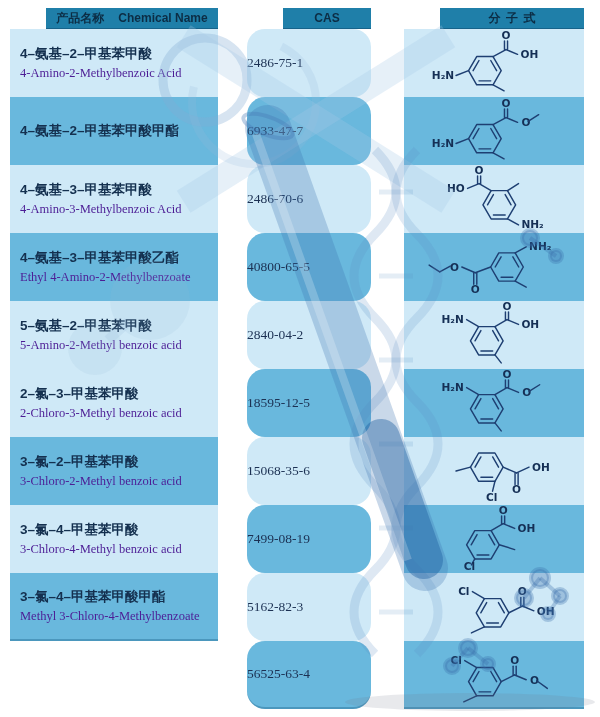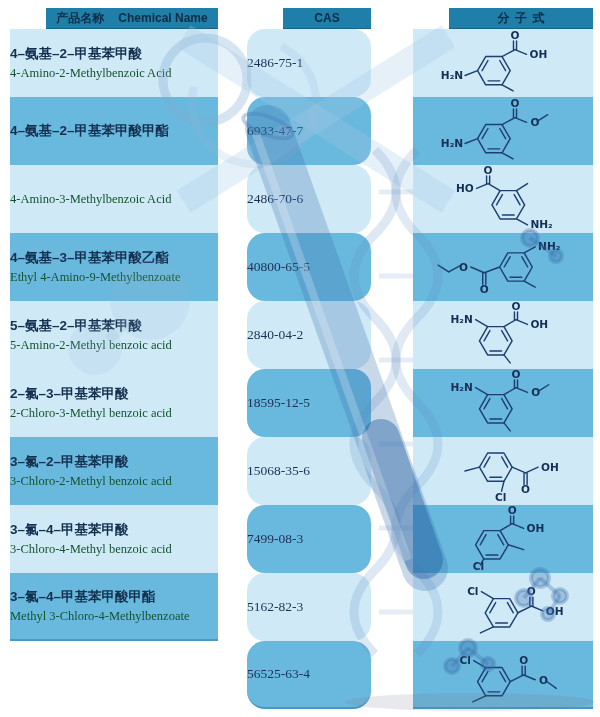--- a/index.html
+++ b/index.html
@@ -2,33 +2,33 @@
 <html style="--header_bg: #1f7fa9; --header_text: #0c2d45; --row_light: #cfe9f7; --row_dark: #69b8dd; --text_dark: #14304f; --bond: #1e3f72;"><head>
 <meta charset="utf-8">
 <style>
   html,body{margin:0;padding:0;}
   body{width:600px;height:717px;background:#ffffff;position:relative;overflow:hidden;
        font-family:"Liberation Sans",sans-serif;}
   .page{position:absolute;inset:0;}
   .col{position:absolute;top:8px;}
   .col1{left:10px;width:208px;}
   .col2{left:247px;width:124px;}
-  .col3{left:413px;width:180px;}
+  .col3{left:404px;width:180px;}
   .hdr{height:20px;line-height:20px;text-align:center;background:var(--header_bg,#1f7fa9);
        color:var(--header_text,#0c2d45);font-size:12px;font-weight:bold;
        border-bottom:1px solid rgba(10,50,80,.35);margin-left:36px;}
   .hdr .sp{display:inline-block;width:14px;}
   .hdr-mol{letter-spacing:.45em;text-indent:.45em;}
   .cell{height:68px;overflow:hidden;box-sizing:border-box;}
   .cell.light{background:var(--row_light,#cfe9f7);}
   .cell.dark{background:var(--row_dark,#69b8dd);}
   .col .cell:last-child{border-bottom:2px solid rgba(40,110,150,.45);}
-  .name-cell{display:flex;flex-direction:column;justify-content:center;gap:3px;}
+  .name-cell{display:flex;flex-direction:column;justify-content:center;gap:3px;padding-left:10px;}
   .zh{font-size:13.5px;font-weight:bold;color:var(--text_dark,#14304f);white-space:nowrap;}
-  .en{font-family:"Liberation Serif",serif;font-size:12.5px;color:#14532d;white-space:nowrap;}
+  .en{font-family:"Liberation Serif",serif;font-size:12.5px;color:#4c1d95;white-space:nowrap;}
   .cas-cell{display:flex;align-items:center;border-radius:18px;}
   .cas{font-family:"Liberation Serif",serif;font-size:13.5px;color:#1c3153;}
   .mol-cell{display:flex;align-items:center;justify-content:center;}
   .mol-cell svg{width:172px;height:66px;}
   .bond{stroke:var(--bond,#1e3f72);stroke-width:1.5;stroke-linecap:round;}
   .ringpoly{fill:none;stroke:var(--bond,#1e3f72);stroke-width:1.5;stroke-linejoin:round;}
   .atom{fill:#152f55;font-family:"DejaVu Sans",sans-serif;font-size:11px;font-weight:600;}
   .watermark{position:absolute;inset:0;width:600px;height:717px;pointer-events:none;}
 </style>
 </head>
@@ -39,25 +39,26 @@
   <div class="col col1">
     <div class="hdr"><span>产品名称</span><span class="sp"></span><span>Chemical Name</span></div>
     <div class="cell light name-cell">
         <div class="zh">4–氨基–2–甲基苯甲酸</div>
         <div class="en">4-Amino-2-Methylbenzoic Acid</div>
       </div>
     <div class="cell dark name-cell">
         <div class="zh">4–氨基–2–甲基苯甲酸甲酯</div>
       </div>
     <div class="cell light name-cell">
+        <div class="zh">4–氨基–3–甲基苯甲酸</div>
         <div class="en">4-Amino-3-Methylbenzoic Acid</div>
       </div>
     <div class="cell dark name-cell">
         <div class="zh">4–氨基–3–甲基苯甲酸乙酯</div>
-        <div class="en">Ethyl 4-Amino-9-Methylbenzoate</div>
+        <div class="en">Ethyl 4-Amino-2-Methylbenzoate</div>
       </div>
     <div class="cell light name-cell">
         <div class="zh">5–氨基–2–甲基苯甲酸</div>
         <div class="en">5-Amino-2-Methyl benzoic acid</div>
       </div>
     <div class="cell light name-cell">
         <div class="zh">2–氯–3–甲基苯甲酸</div>
         <div class="en">2-Chloro-3-Methyl benzoic acid</div>
       </div>
     <div class="cell dark name-cell">
@@ -91,21 +92,21 @@
     <div class="cell light cas-cell">
         <span class="cas">2840-04-2</span>
       </div>
     <div class="cell dark cas-cell">
         <span class="cas">18595-12-5</span>
       </div>
     <div class="cell light cas-cell">
         <span class="cas">15068-35-6</span>
       </div>
     <div class="cell dark cas-cell">
-        <span class="cas">7499-08-3</span>
+        <span class="cas">7499-08-19</span>
       </div>
     <div class="cell light cas-cell">
         <span class="cas">5162-82-3</span>
       </div>
     <div class="cell dark cas-cell">
         <span class="cas">56525-63-4</span>
       </div>
   </div>
 
   <div class="col col3">

